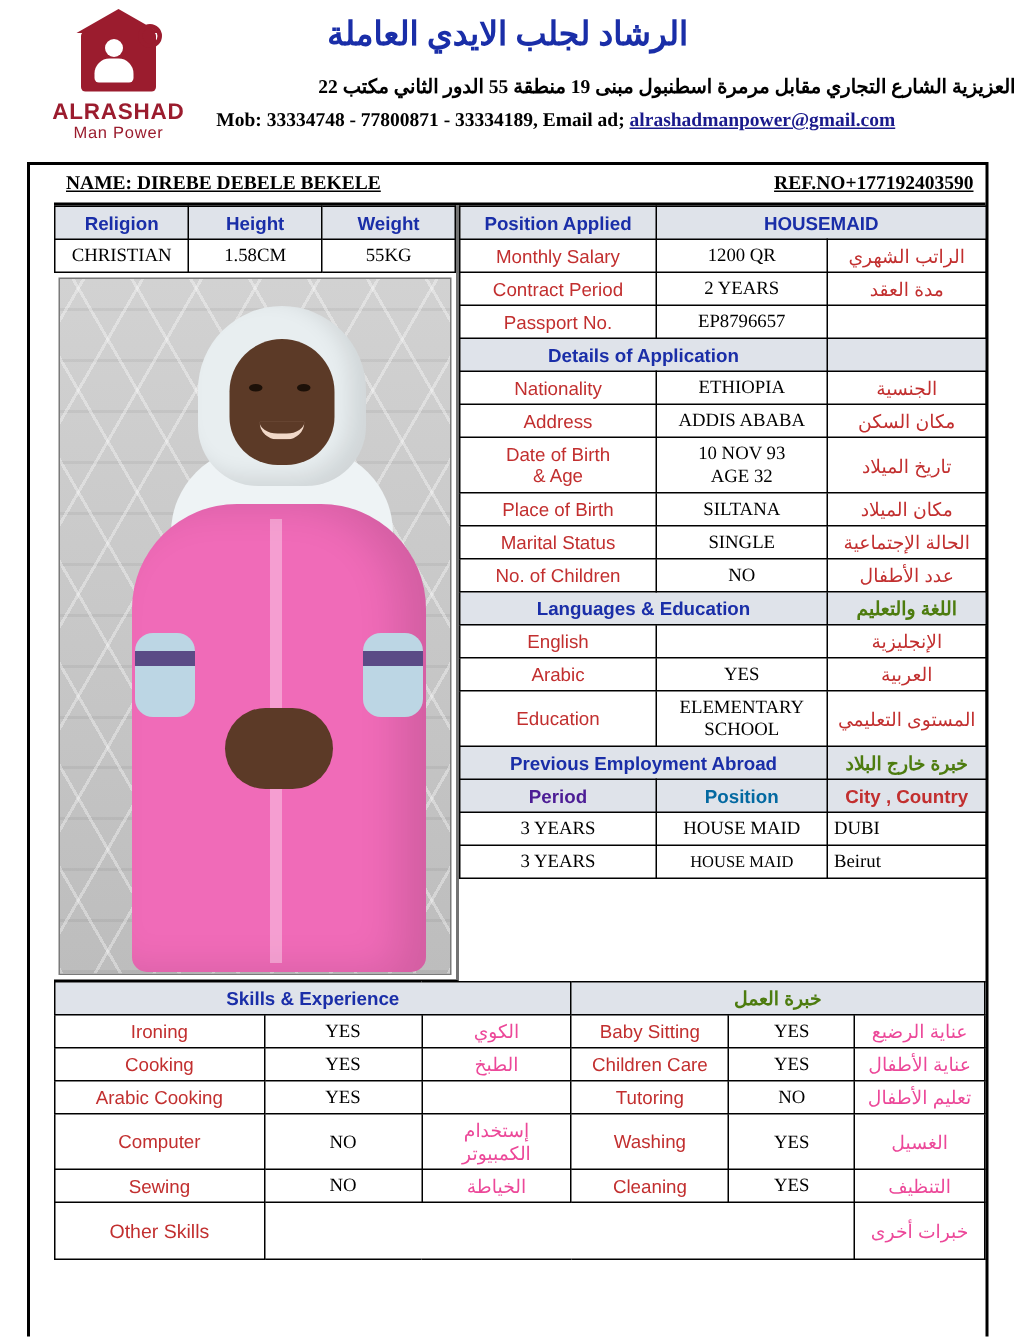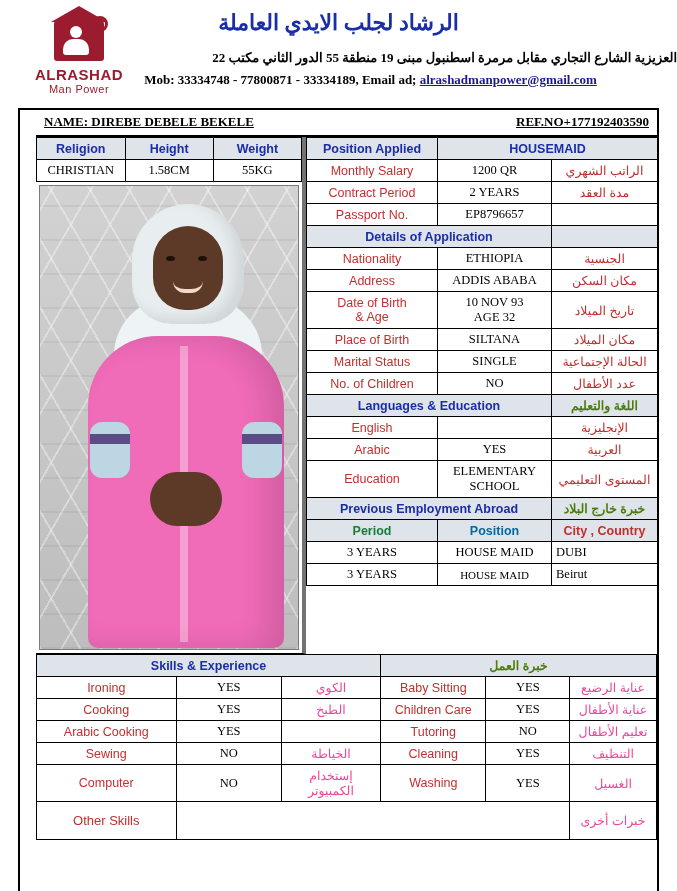--- a/index.html
+++ b/index.html
@@ -181,21 +181,21 @@
     font-weight: bold;
     direction: rtl;
     font-family: "Liberation Sans", sans-serif;
     font-size: 12.5px;
   }
 
   
   .top-area { display: flex; align-items: stretch; }
   .photo-col {
     width: 290px;
-    border-right: 4px solid #737373;
+    border-right: 2px solid #737373;
     border-bottom: 1px solid #000;
     position: relative;
   }
   .bio-top { width: 100%; }
   .bio-top td { height: 22px; }
 
   .photo-frame {
     margin: 3px;
     height: 465px;
     border: 1px solid #7a7a7a;
@@ -425,21 +425,21 @@
           <td class="lbl" style="height:34px">Education</td>
           <td class="val">ELEMENTARY SCHOOL</td>
           <td class="ar">المستوى التعليمي</td>
         </tr>
 
         <tr>
           <td class="section-band" colspan="2">Previous Employment Abroad</td>
           <td class="section-band-ar">خبرة خارج البلاد</td>
         </tr>
         <tr>
-          <td class="hdrcell" style="color:#15803d">Period</td>
+          <td class="hdrcell" style="color:#4c1d95">Period</td>
           <td class="hdrcell" style="color:#0369a1">Position</td>
           <td class="hdrcell" style="color:#c22f2f">City ,  Country</td>
         </tr>
         <tr>
           <td class="val">3 YEARS</td>
           <td class="val">HOUSE MAID</td>
           <td class="val" style="text-align:left">DUBI</td>
         </tr>
         <tr>
           <td class="val">3 YEARS</td>
@@ -484,35 +484,35 @@
     </tr>
     <tr>
       <td class="sk-name">Arabic Cooking</td>
       <td class="sk-val">YES</td>
       <td class="sk-ar"></td>
       <td class="sk-name">Tutoring</td>
       <td class="sk-val">NO</td>
       <td class="sk-ar">تعليم الأطفال</td>
     </tr>
     <tr>
+      <td class="sk-name">Computer</td>
+      <td class="sk-val">NO</td>
+      <td class="sk-ar">إستخدام الكمبيوتر</td>
+      <td class="sk-name">Washing</td>
+      <td class="sk-val">YES</td>
+      <td class="sk-ar">الغسيل</td>
+    </tr>
+    <tr>
       <td class="sk-name">Sewing</td>
       <td class="sk-val">NO</td>
       <td class="sk-ar">الخياطة</td>
       <td class="sk-name">Cleaning</td>
       <td class="sk-val">YES</td>
       <td class="sk-ar">التنظيف</td>
     </tr>
     <tr>
-      <td class="sk-name">Computer</td>
-      <td class="sk-val">NO</td>
-      <td class="sk-ar">إستخدام الكمبيوتر</td>
-      <td class="sk-name">Washing</td>
-      <td class="sk-val">YES</td>
-      <td class="sk-ar">الغسيل</td>
-    </tr>
-    <tr>
       <td class="sk-name" style="height:38px;font-size:13px">Other  Skills</td>
       <td class="sk-val" colspan="4"></td>
       <td class="sk-ar">خبرات أخرى</td>
     </tr>
   </tbody>
     </table>
 </div>
 
 </body></html>

